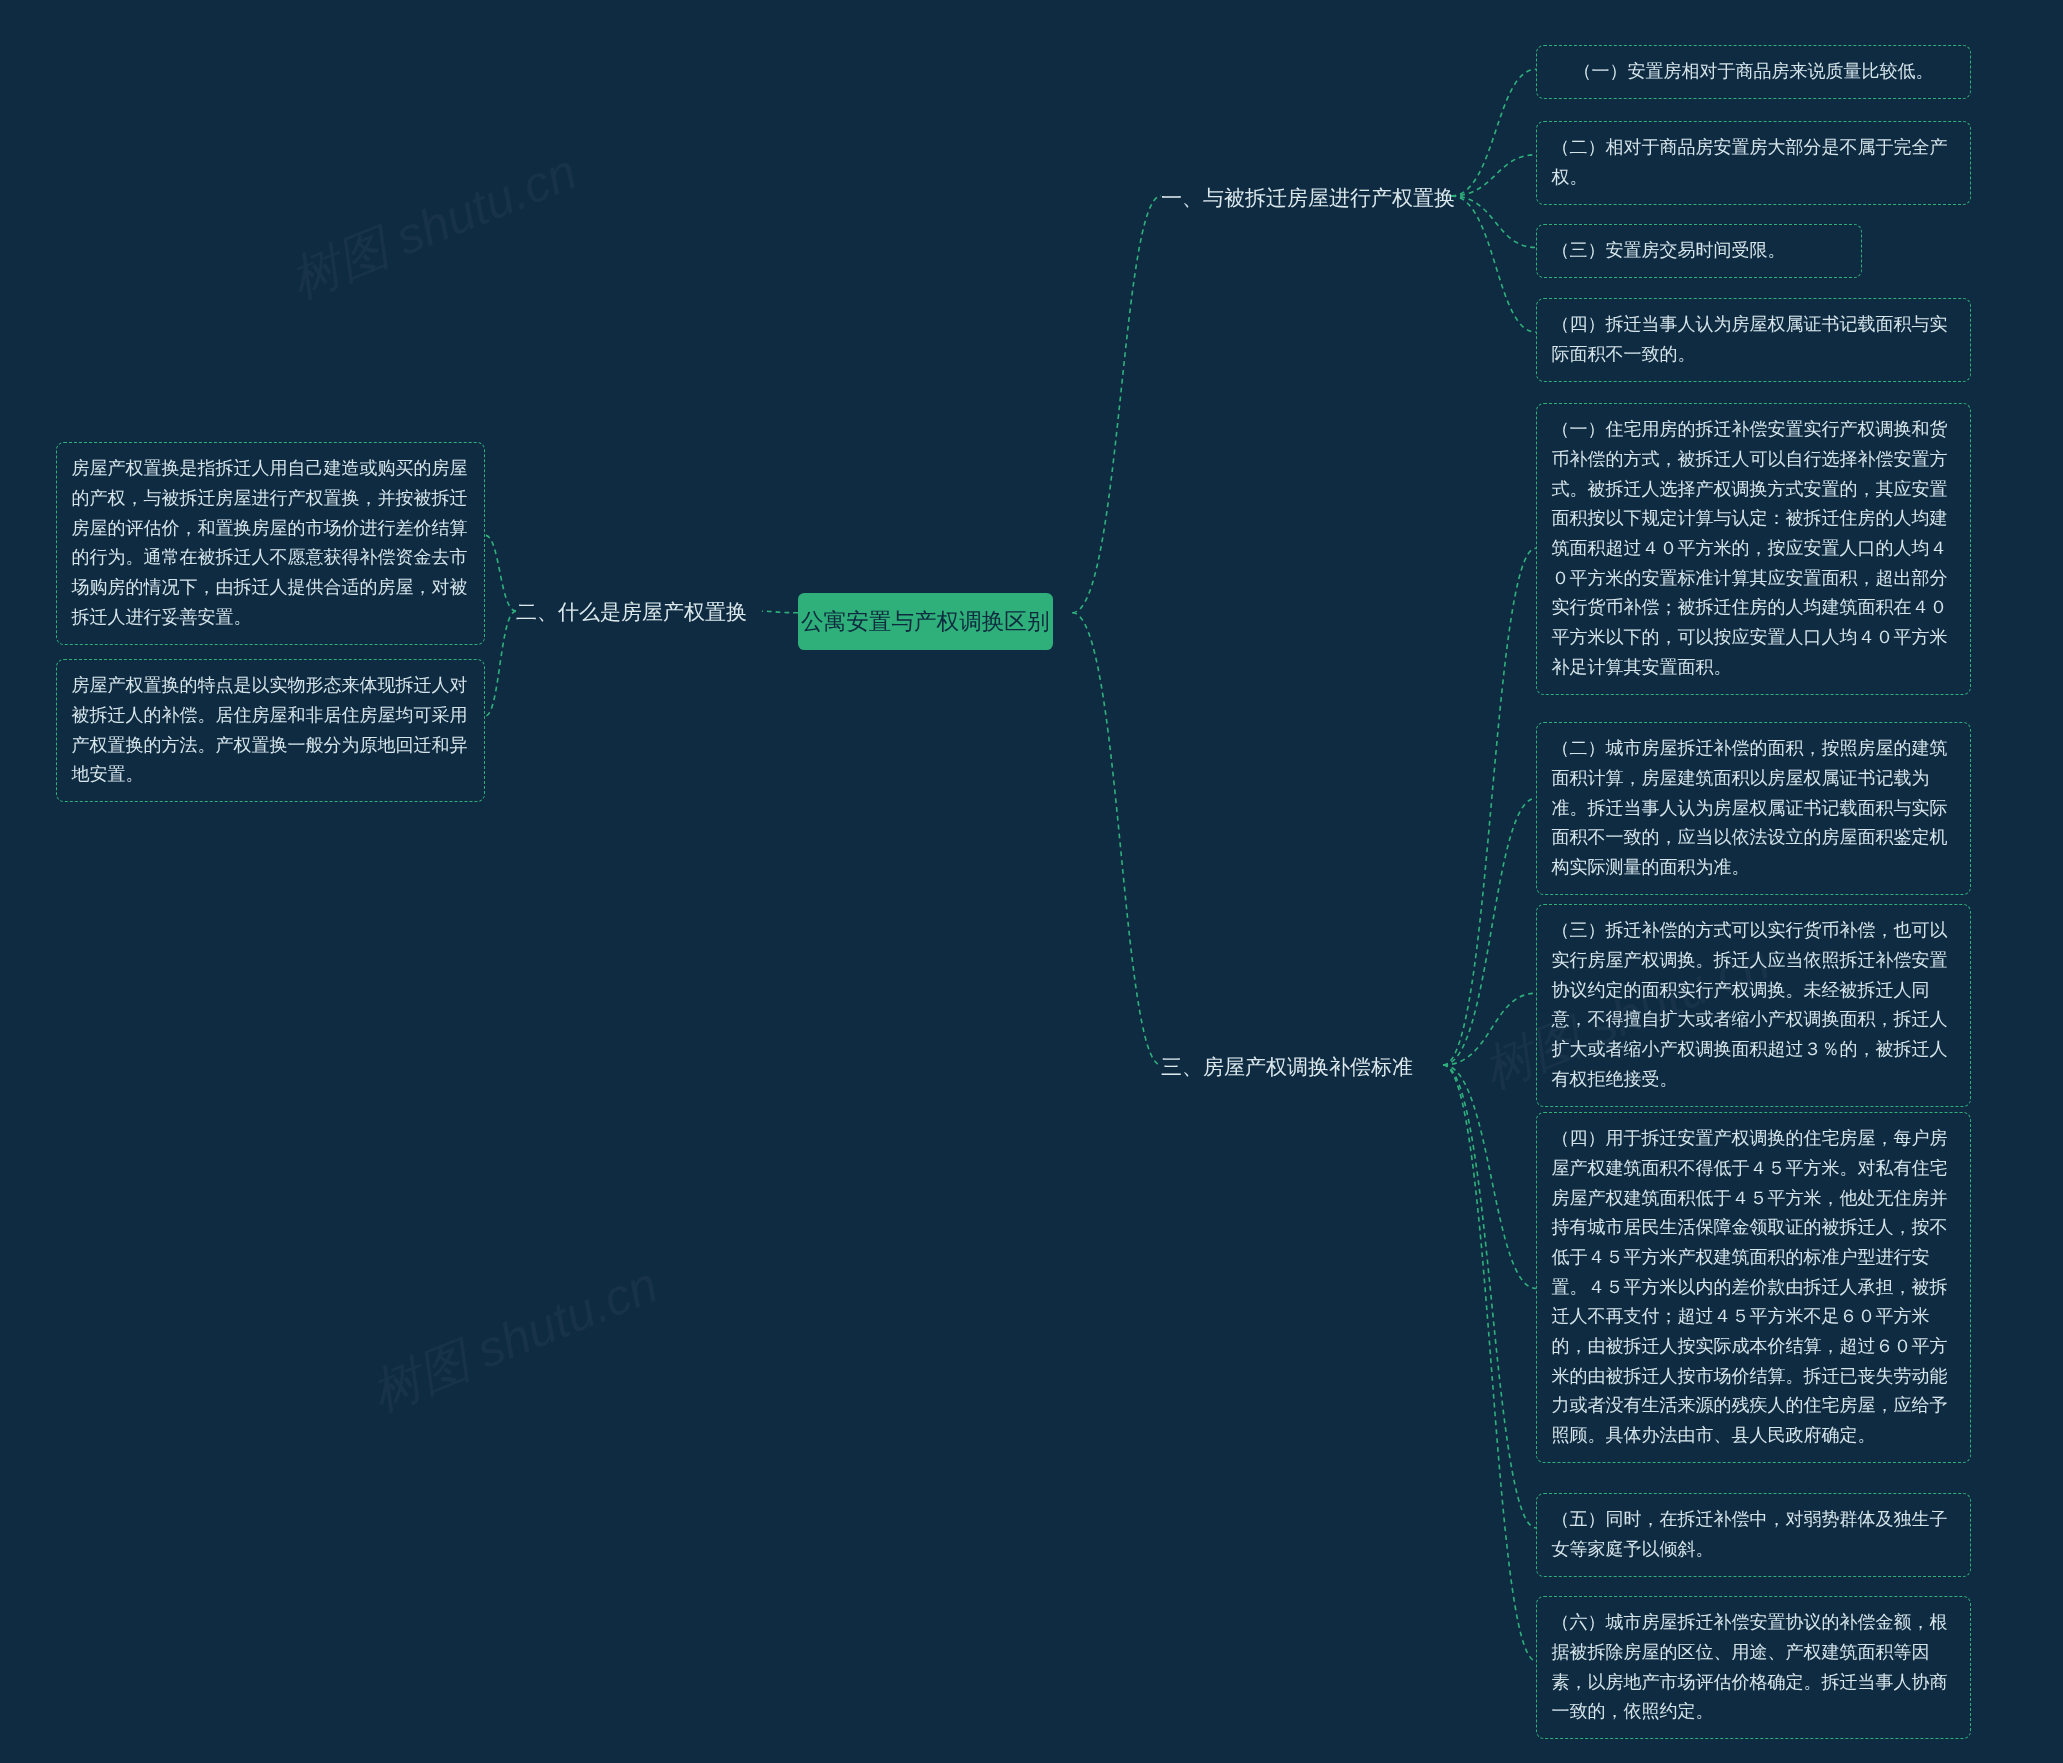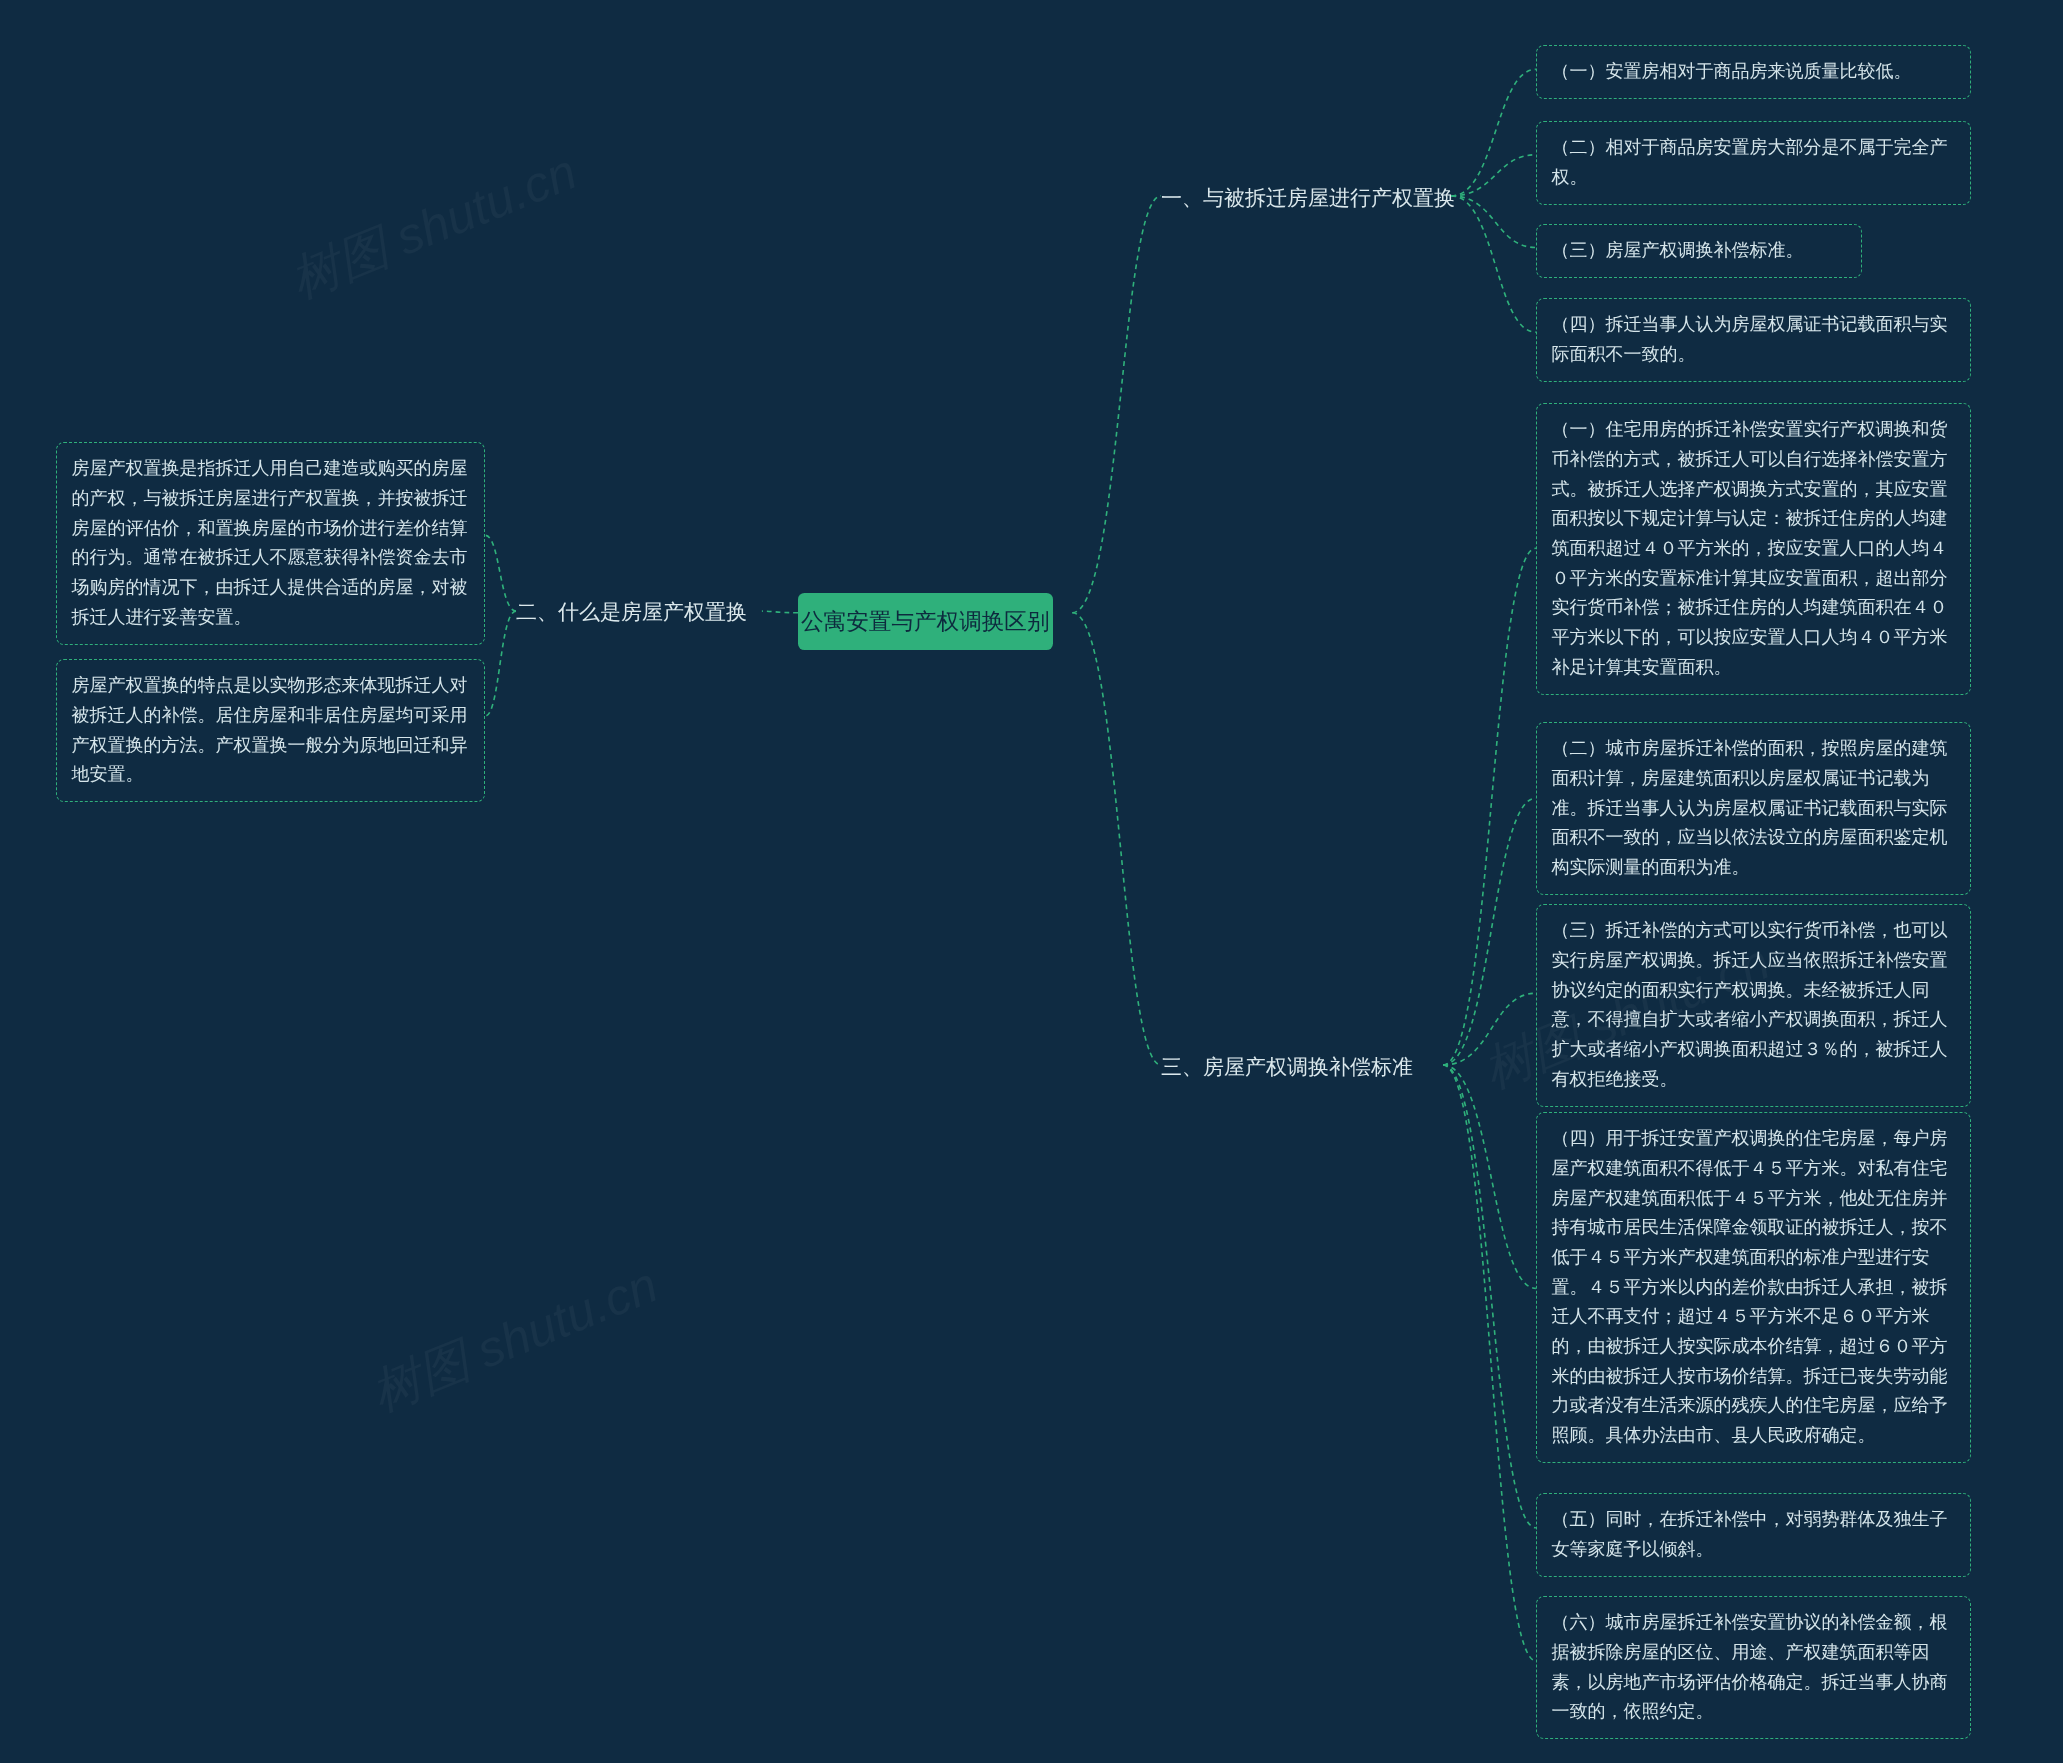--- a/index.html
+++ b/index.html
@@ -71,28 +71,28 @@
 <div class="watermark" style="left:363px; top:1306px;">树图 shutu.cn</div>
 <div class="watermark" style="left:1475px; top:983px;">树图 shutu.cn</div>
 
 <div class="root" style="left:798px; top:593px;">
   <span>公寓安置与产权调换区别</span>
 </div>
 
 <div class="branch" style="left:1161px; top:184px;">
   <span>一、与被拆迁房屋进行产权置换</span>
 </div>
-<div class="node" style="left:1536px; top:45px; width:435px;">
+<div class="node" style="left:1536px; top:45px; width:435px;text-align:center;">
   <span>（一）安置房相对于商品房来说质量比较低。</span>
 </div>
 <div class="node" style="left:1536px; top:121px; width:435px;">
   <span>（二）相对于商品房安置房大部分是不属于完全产权。</span>
 </div>
 <div class="node" style="left:1536px; top:224px; width:326px;">
-  <span>（三）房屋产权调换补偿标准。</span>
+  <span>（三）安置房交易时间受限。</span>
 </div>
 <div class="node" style="left:1536px; top:298px; width:435px;">
   <span>（四）拆迁当事人认为房屋权属证书记载面积与实际面积不一致的。</span>
 </div>
 
 <div class="branch" style="left:516px; top:598px;">
   <span>二、什么是房屋产权置换</span>
 </div>
 <div class="node" style="left:56px; top:442px; width:429px;">
   <span>房屋产权置换是指拆迁人用自己建造或购买的房屋的产权，与被拆迁房屋进行产权置换，并按被拆迁房屋的评估价，和置换房屋的市场价进行差价结算的行为。通常在被拆迁人不愿意获得补偿资金去市场购房的情况下，由拆迁人提供合适的房屋，对被拆迁人进行妥善安置。</span>

